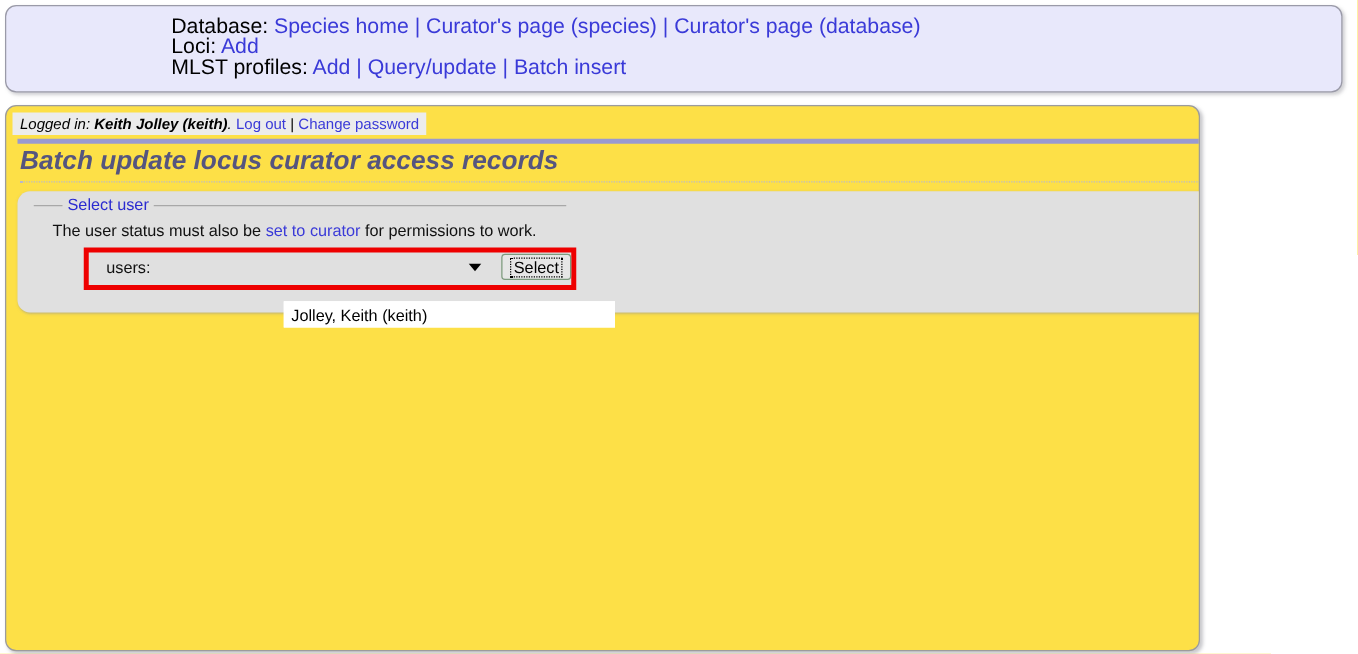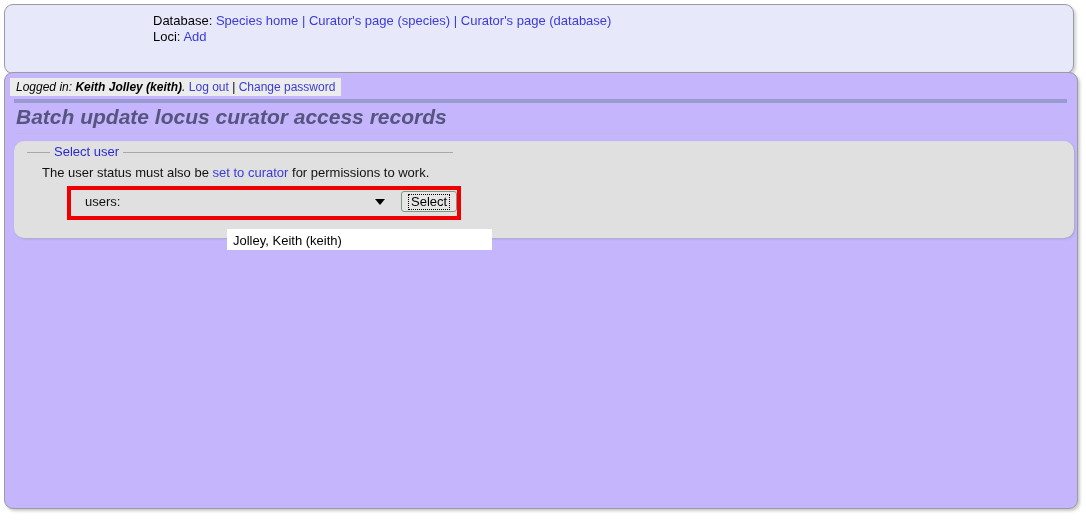--- a/index.html
+++ b/index.html
@@ -40,35 +40,34 @@
     width: 124px;
     height: 34px;
   }
   #logo svg { display: block; }
 
   #nav-links {
     position: absolute;
     left: 132px;
     top: 8px;
     line-height: 16.3px;
-    font-size: 13px;
-    white-space: nowrap;
-    margin-left: 16px;
+    font-size: 17px;
+    white-space: nowrap;
   }
   #nav-links .nav-row { height: 16.3px; }
   #nav-links .sep { color: #3a3ad8; }
 
   
   #content-box {
     position: absolute;
     left: 4px;
-    top: 72px;
-    width: 1074px;
+    top: 84px;
+    width: 956px;
     height: 437px;
-    background: #c4b5fd;
+    background: #fde047;
     border: 1px solid #9c9c9c;
     border-radius: 9px;
     box-shadow: 2px 2px 3px rgba(120,120,130,0.40);
     box-sizing: border-box;
     overflow: hidden;
   }
 
   #login-bar {
     position: absolute;
     left: 5px;
@@ -248,20 +247,28 @@
       <span class="sep">|</span>
       <a href="#">Curator's page (database)</a>
     </div>
 
 
     <div class="nav-row">
       <span>Loci:</span>
       <a href="#">Add</a>
     </div>
 
+    <div class="nav-row">
+      <span>MLST profiles:</span>
+      <a href="#">Add</a>
+      <span class="sep">|</span>
+      <a href="#">Query/update</a>
+      <span class="sep">|</span>
+      <a href="#">Batch insert</a>
+    </div>
 
   </div>
 </div>
 
 <div id="content-box">
 
   <div id="login-bar">
     <span>Logged in:</span>
     <span class="user-name">Keith Jolley (keith)</span><span>.</span>
     <a href="#">Log out</a>

